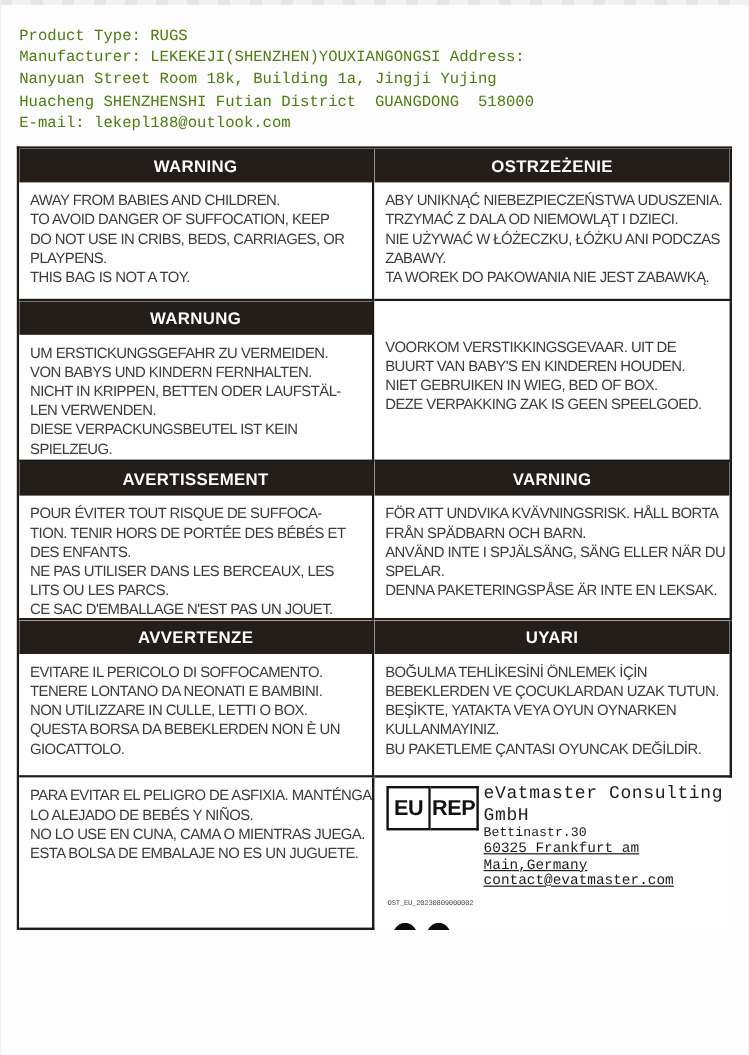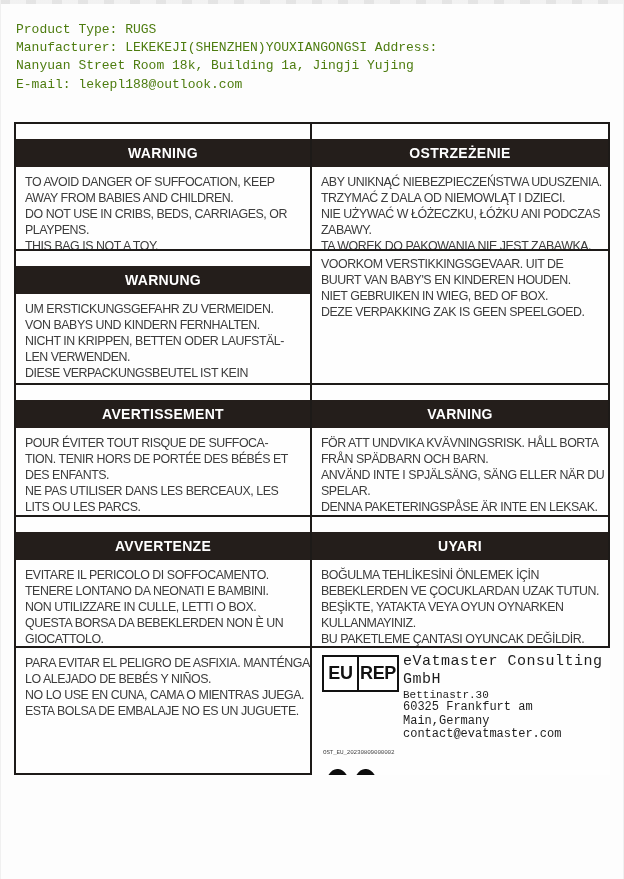--- a/index.html
+++ b/index.html
@@ -28,63 +28,63 @@
     background:#fefefe;
   }
   .cell {
     box-sizing:border-box; overflow:hidden;
     border-right:2px solid #1d1a18; border-bottom:2px solid #1d1a18;
     background:#fefefe;
   }
   .cell.plain { border:none; background:transparent; }
 
   .bar {
-    height:28px; margin-top:15px; background:#241e1b; color:#ffffff;
+    height:28px; margin-top:0; background:#241e1b; color:#ffffff;
     display:flex; align-items:center; justify-content:center;
     font-weight:bold; font-size:14px; letter-spacing:.3px;
   }
   .body { padding:8px 5px 0 9px; font-size:12.4px; line-height:15.9px; color:#3c3c3c; letter-spacing:-0.45px; }
   .body .tl { white-space:pre; }
-  .body.gap { padding-top:6px; }
+  .body.gap { padding-top:31px; }
 
   
   .eurep { padding:7px 0 0 10px; }
   .eurep-top { display:flex; align-items:flex-start; }
   .eurep-boxes { display:flex; }
   .eurep-box {
     width:33px; height:33px; border:2px solid #111;
     display:flex; align-items:center; justify-content:center;
     font-weight:bold; font-size:18px; letter-spacing:-0.3px; color:#111; background:#fff;
   }
   .eurep-box.rep { width:38px; border-left:none; }
   .company { margin-left:4px; font-family:"Liberation Mono","DejaVu Sans Mono",monospace; color:#1d1d1d; margin-top:-2px; }
   .company .c1 { font-size:15px; line-height:18px; letter-spacing:.5px; }
   .company .c2 { font-size:11px; line-height:12px; }
-  .company .c3 { font-size:12px; line-height:13.5px; }
+  .company .c3 { font-size:12px; line-height:13.5px;text-decoration:underline; }
   .eurep-code {
     margin:7px 0 0 1px; font-family:"Liberation Mono","DejaVu Sans Mono",monospace;
     font-size:6px; letter-spacing:-0.2px; color:#4b4b4b; white-space:pre;
   }
   .ce-wrap { margin:13px 0 0 2px; }
 </style>
 </head>
 <body>
 
 <div class="top-edge"></div>
 <div class="page-frame"></div>
 
-<div class="info"><div class="tl">Product Type: RUGS</div><div class="tl">Manufacturer: LEKEKEJI(SHENZHEN)YOUXIANGONGSI Address:</div><div class="tl">Nanyuan Street Room 18k, Building 1a, Jingji Yujing</div><div class="tl">E-mail: lekepl188@outlook.com</div></div>
+<div class="info"><div class="tl">Product Type: RUGS</div><div class="tl">Manufacturer: LEKEKEJI(SHENZHEN)YOUXIANGONGSI Address:</div><div class="tl">Nanyuan Street Room 18k, Building 1a, Jingji Yujing</div><div class="tl">Huacheng SHENZHENSHI Futian District  GUANGDONG  518000</div><div class="tl">E-mail: lekepl188@outlook.com</div></div>
 
 <div class="warn-grid">
 
   <div class="cell">
     <div class="bar">WARNING</div>
     <div class="body">
+        <div class="tl">AWAY FROM BABIES AND CHILDREN.</div>
         <div class="tl">TO AVOID DANGER OF SUFFOCATION, KEEP</div>
-        <div class="tl">AWAY FROM BABIES AND CHILDREN.</div>
         <div class="tl">DO NOT USE IN CRIBS, BEDS, CARRIAGES, OR</div>
         <div class="tl">PLAYPENS.</div>
         <div class="tl">THIS BAG IS NOT A TOY.</div>
       </div>
   </div>
   <div class="cell">
     <div class="bar">OSTRZEŻENIE</div>
     <div class="body">
         <div class="tl">ABY UNIKNĄĆ NIEBEZPIECZEŃSTWA UDUSZENIA.</div>
         <div class="tl">TRZYMAĆ Z DALA OD NIEMOWLĄT I DZIECI.</div>

